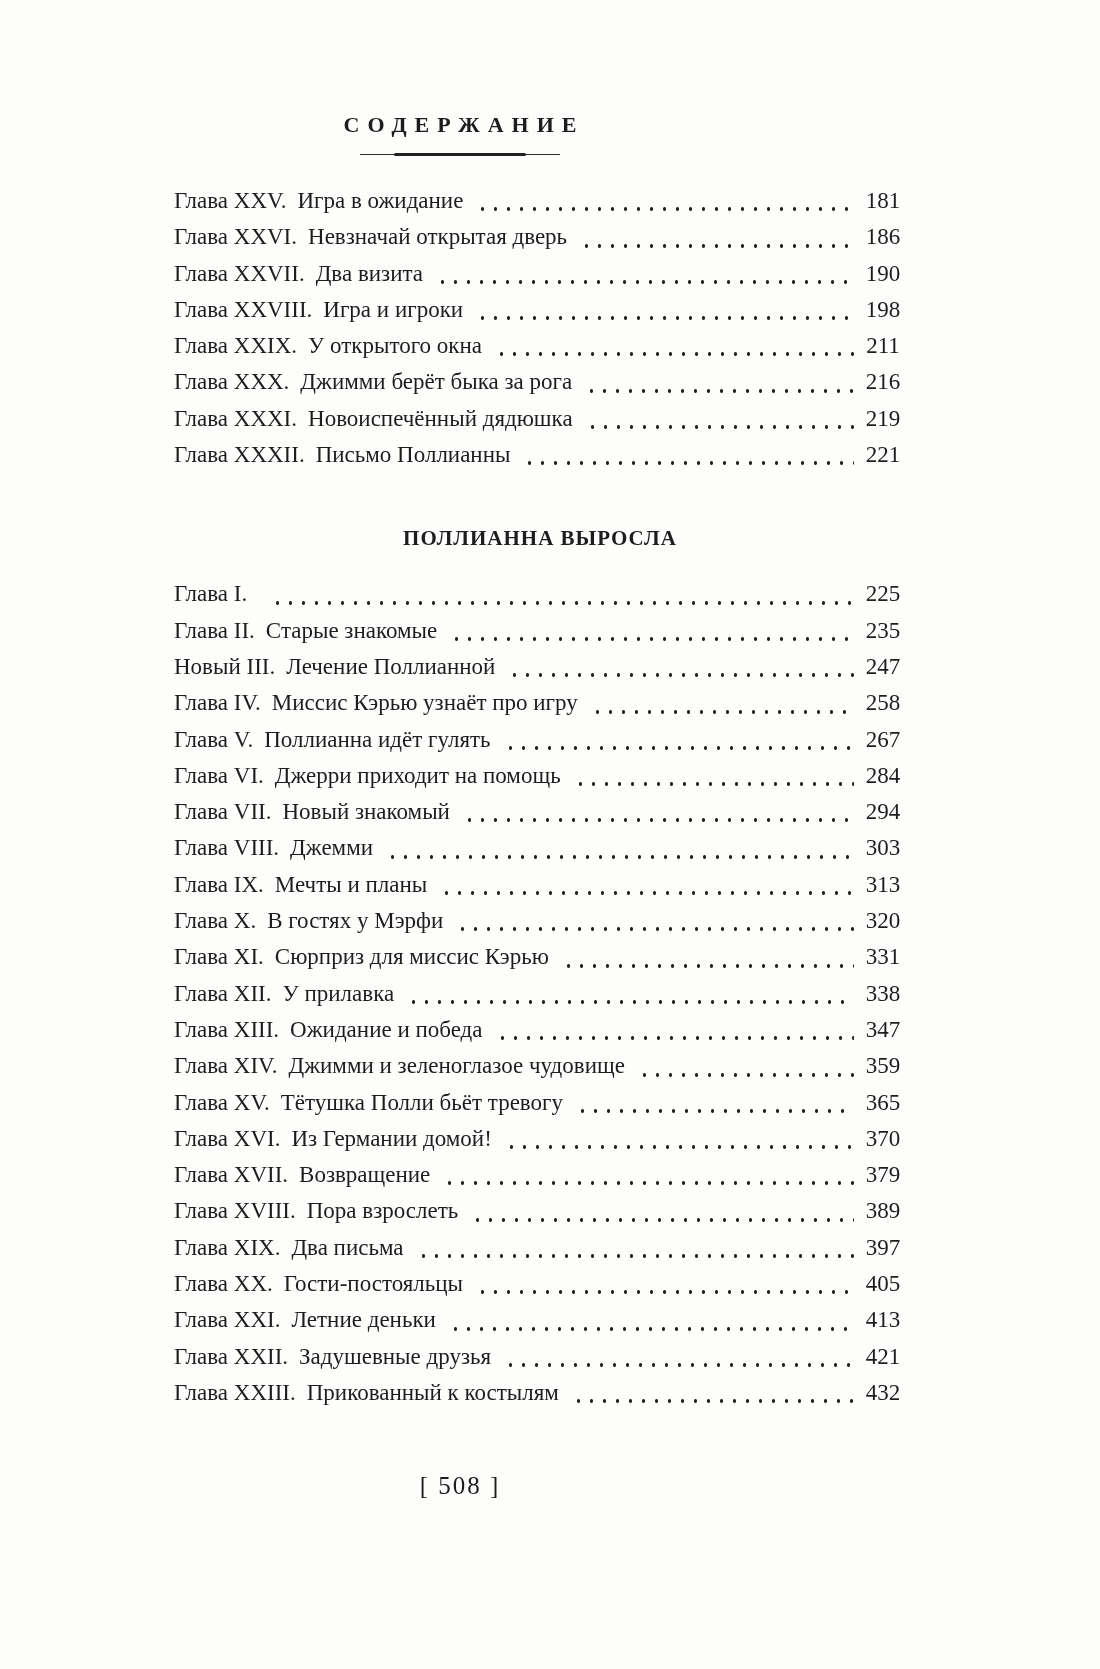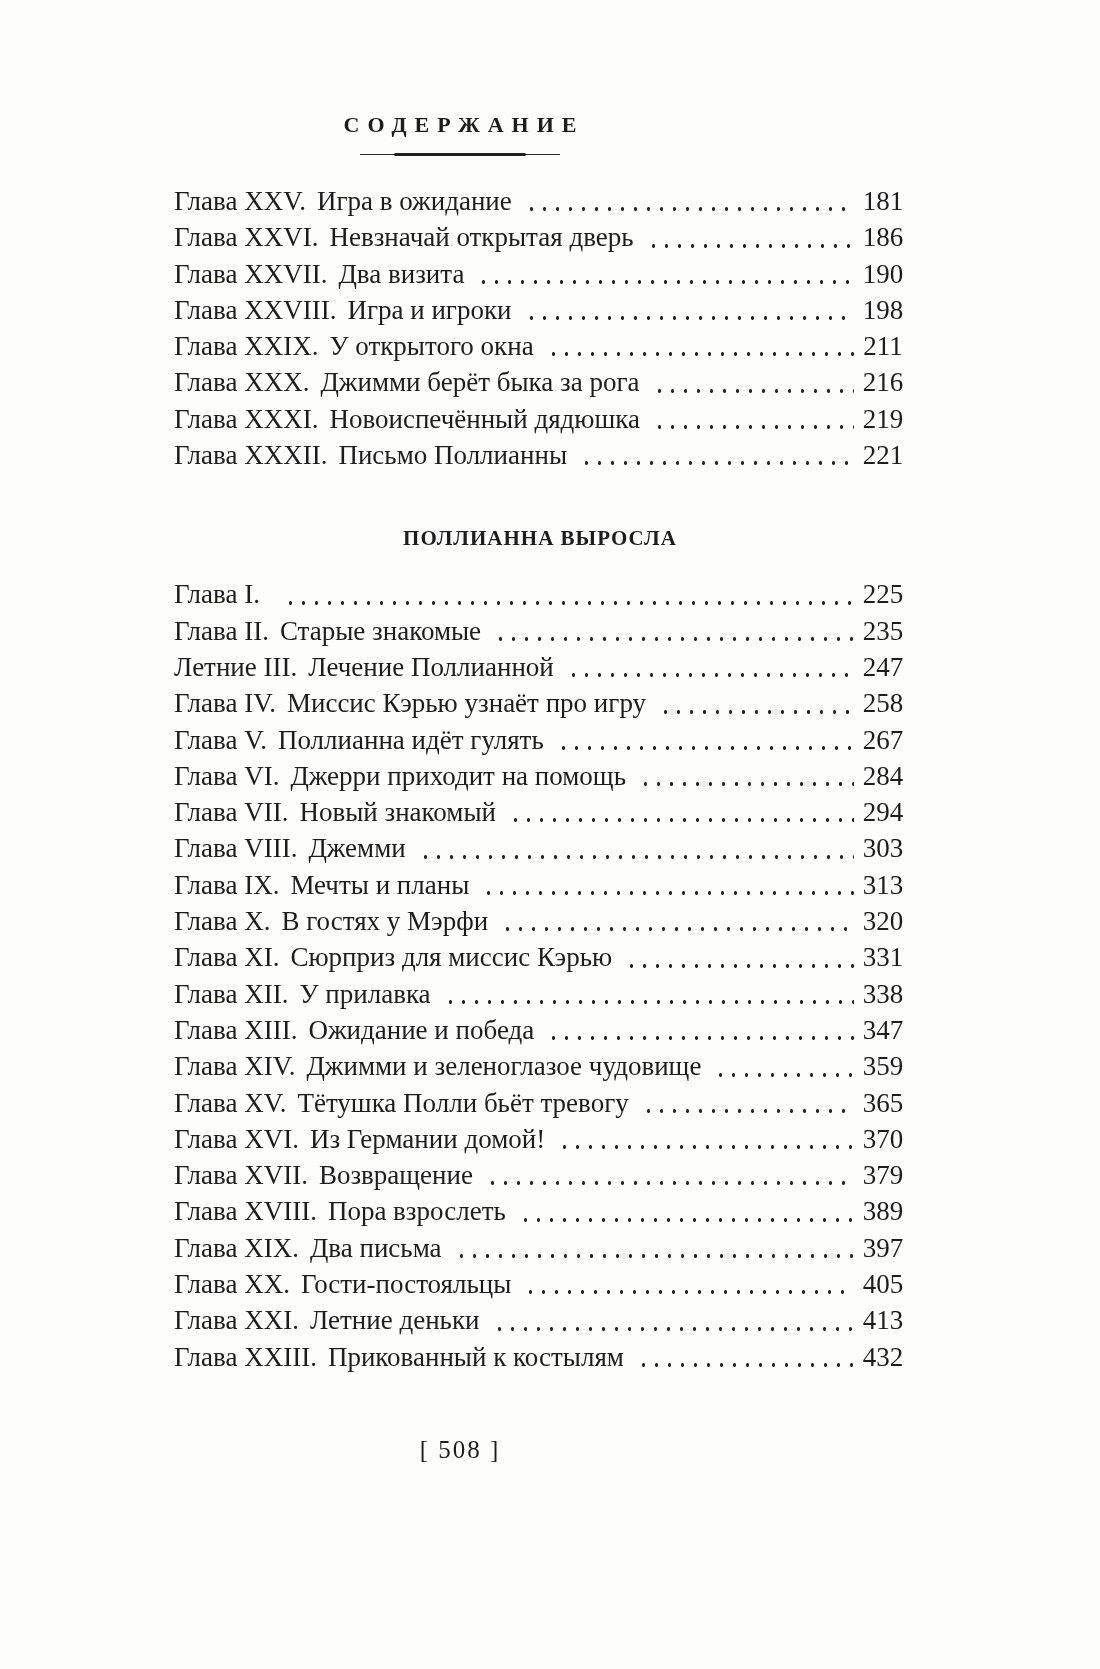--- a/index.html
+++ b/index.html
@@ -42,21 +42,21 @@
   
   .toc-main{
     width:732px;
     margin:27px 0 0 174px;
   }
   .toc-list{
     list-style:none;margin:0;padding:0;
   }
   .toc-row{
     display:flex;
-    font-size:27px;
+    font-size:23px;
     line-height:36.3px;
     white-space:nowrap;
   }
   .chapter{margin-right:11px;}
   .leader{
     flex:1;
     margin:0 6px 0 13px;
     min-width:20px;
     background-image:radial-gradient(circle,#262626 1.6px,transparent 2px);
     background-size:13px 6px;
@@ -164,21 +164,21 @@
   </li>
 
   <li class="toc-row">
     <span class="chapter">Глава II.</span>
     <span class="title">Старые знакомые</span>
     <span class="leader"></span>
     <span class="pagenum">235</span>
   </li>
 
   <li class="toc-row">
-    <span class="chapter">Летние III.</span>
+    <span class="chapter">Новый III.</span>
     <span class="title">Лечение Поллианной</span>
     <span class="leader"></span>
     <span class="pagenum">247</span>
   </li>
 
   <li class="toc-row">
     <span class="chapter">Глава IV.</span>
     <span class="title">Миссис Кэрью узнаёт про игру</span>
     <span class="leader"></span>
     <span class="pagenum">258</span>
@@ -296,20 +296,26 @@
     <span class="pagenum">405</span>
   </li>
 
   <li class="toc-row">
     <span class="chapter">Глава XXI.</span>
     <span class="title">Летние деньки</span>
     <span class="leader"></span>
     <span class="pagenum">413</span>
   </li>
 
+  <li class="toc-row">
+    <span class="chapter">Глава XXII.</span>
+    <span class="title">Задушевные друзья</span>
+    <span class="leader"></span>
+    <span class="pagenum">421</span>
+  </li>
 
   <li class="toc-row">
     <span class="chapter">Глава XXIII.</span>
     <span class="title">Прикованный к костылям</span>
     <span class="leader"></span>
     <span class="pagenum">432</span>
   </li>
 </ul>
   </section>
 </main>

